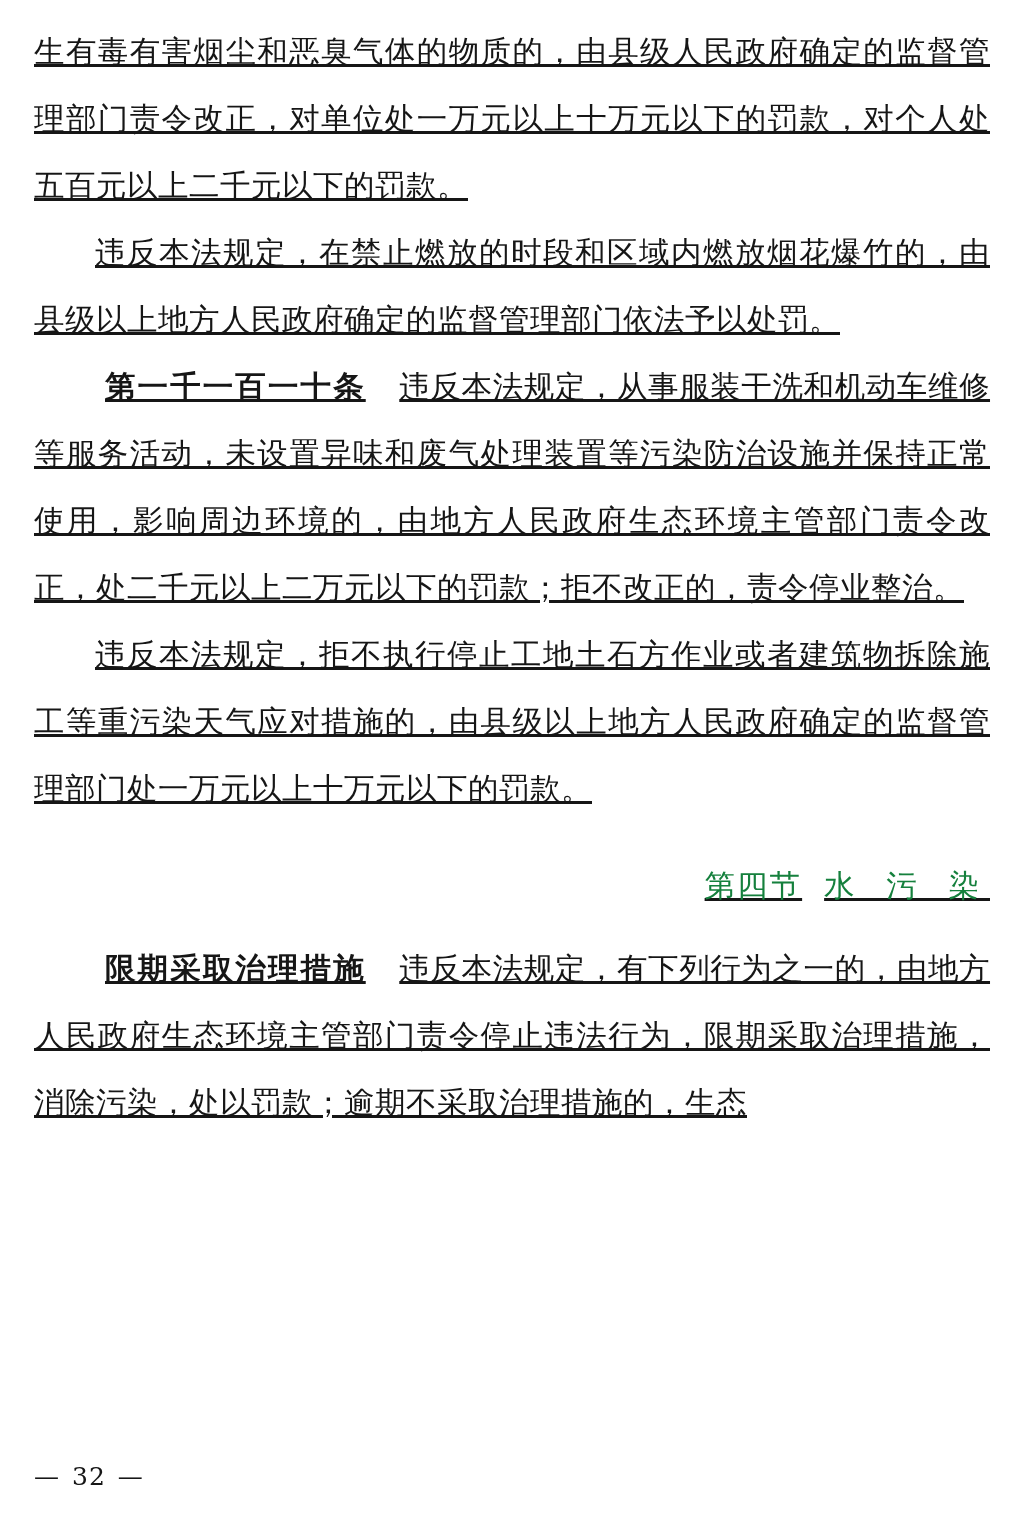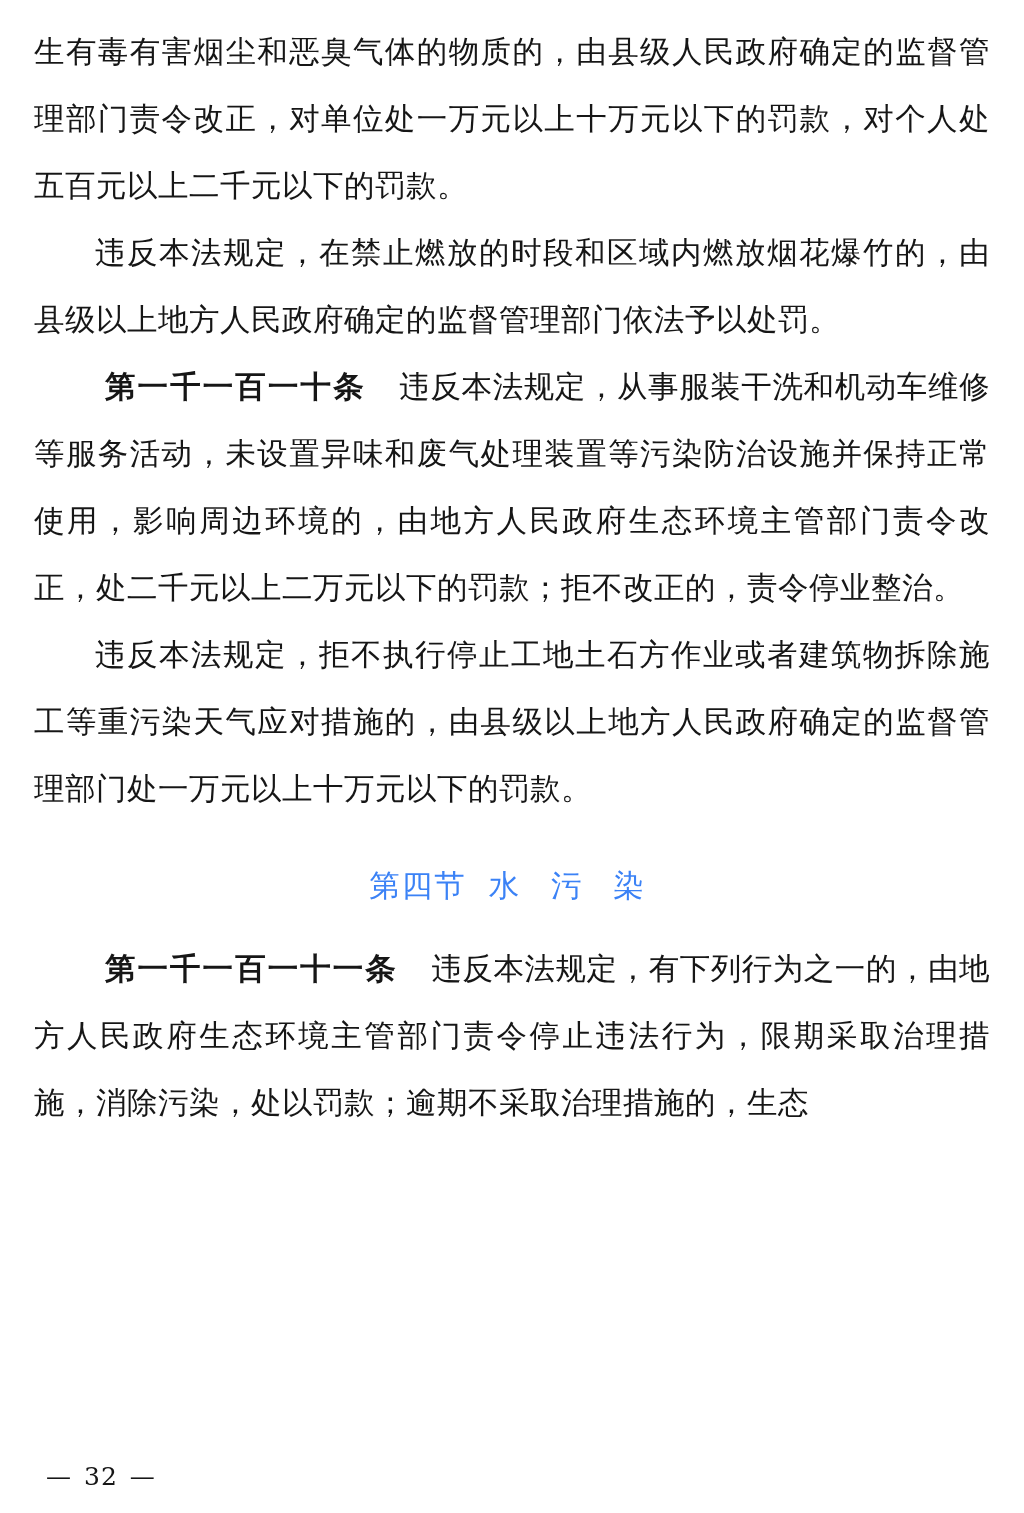--- a/index.html
+++ b/index.html
@@ -22,53 +22,54 @@
     box-sizing: border-box;
     padding: 18px 34px 0 34px;
   }
   .body-text {
     font-size: 30.5px;
     line-height: 67px;
     text-align: justify;
     text-justify: inter-ideograph;
     letter-spacing: 0.5px;
     color: #161616;
+    text-decoration: underline;
   }
   p.para {
     margin: 0;
   }
   p.indent {
     text-indent: 2em;
   }
   .article-num {
     font-weight: bold;
     letter-spacing: 2px;
     margin-left: 10px;
   }
   .gap-after-head {
     display: inline-block;
     width: 1.1em;
   }
   .section-heading {
     margin: 0;
     font-size: 30.5px;
     line-height: 67px;
-    text-align: center;
+    text-align: right;
     letter-spacing: 2px;
-    color: #3b82f6;
+    color: #15803d;
   }
   .section-heading .sec-name {
     letter-spacing: 11px;
     margin-left: 22px;
   }
   .spacer-sm { height: 16px; }
   .spacer-md { height: 30px; }
   .page-footer {
     position: absolute;
-    left: 34px;
+    left: 22px;
     bottom: 22px;
     width: 956px;
     font-size: 25px;
     color: #161616;
     letter-spacing: 1px;
   }
   .page-footer .dash {
     display: inline-block;
     margin: 0 12px;
   }
@@ -88,19 +89,19 @@
 
 
     <p class="para indent">违反本法规定，拒不执行停止工地土石方作业或者建筑物拆除施工等重污染天气应对措施的，由县级以上地方人民政府确定的监督管理部门处一万元以上十万元以下的罚款。</p>
 
     <div class="spacer-md"></div>
 
     <p class="section-heading"><span>第四节</span><span class="sec-name">水 污 染</span></p>
 
     <div class="spacer-sm"></div>
 
-    <p class="para indent"><span class="article-num">第一千一百一十一条</span><span class="gap-after-head"></span><span>违反本法规定，有下列行为之一的，由地方人民政府生态环境主管部门责令停止违法行为，限期采取治理措施，消除污染，处以罚款；逾期不采取治理措施的，生态</span></p>
+    <p class="para indent"><span class="article-num">限期采取治理措施</span><span class="gap-after-head"></span><span>违反本法规定，有下列行为之一的，由地方人民政府生态环境主管部门责令停止违法行为，限期采取治理措施，消除污染，处以罚款；逾期不采取治理措施的，生态</span></p>
 
   </div>
 
   <div class="page-footer"><span class="dash">—</span><span>32</span><span class="dash">—</span></div>
 
 </div>
 
 </body></html>

